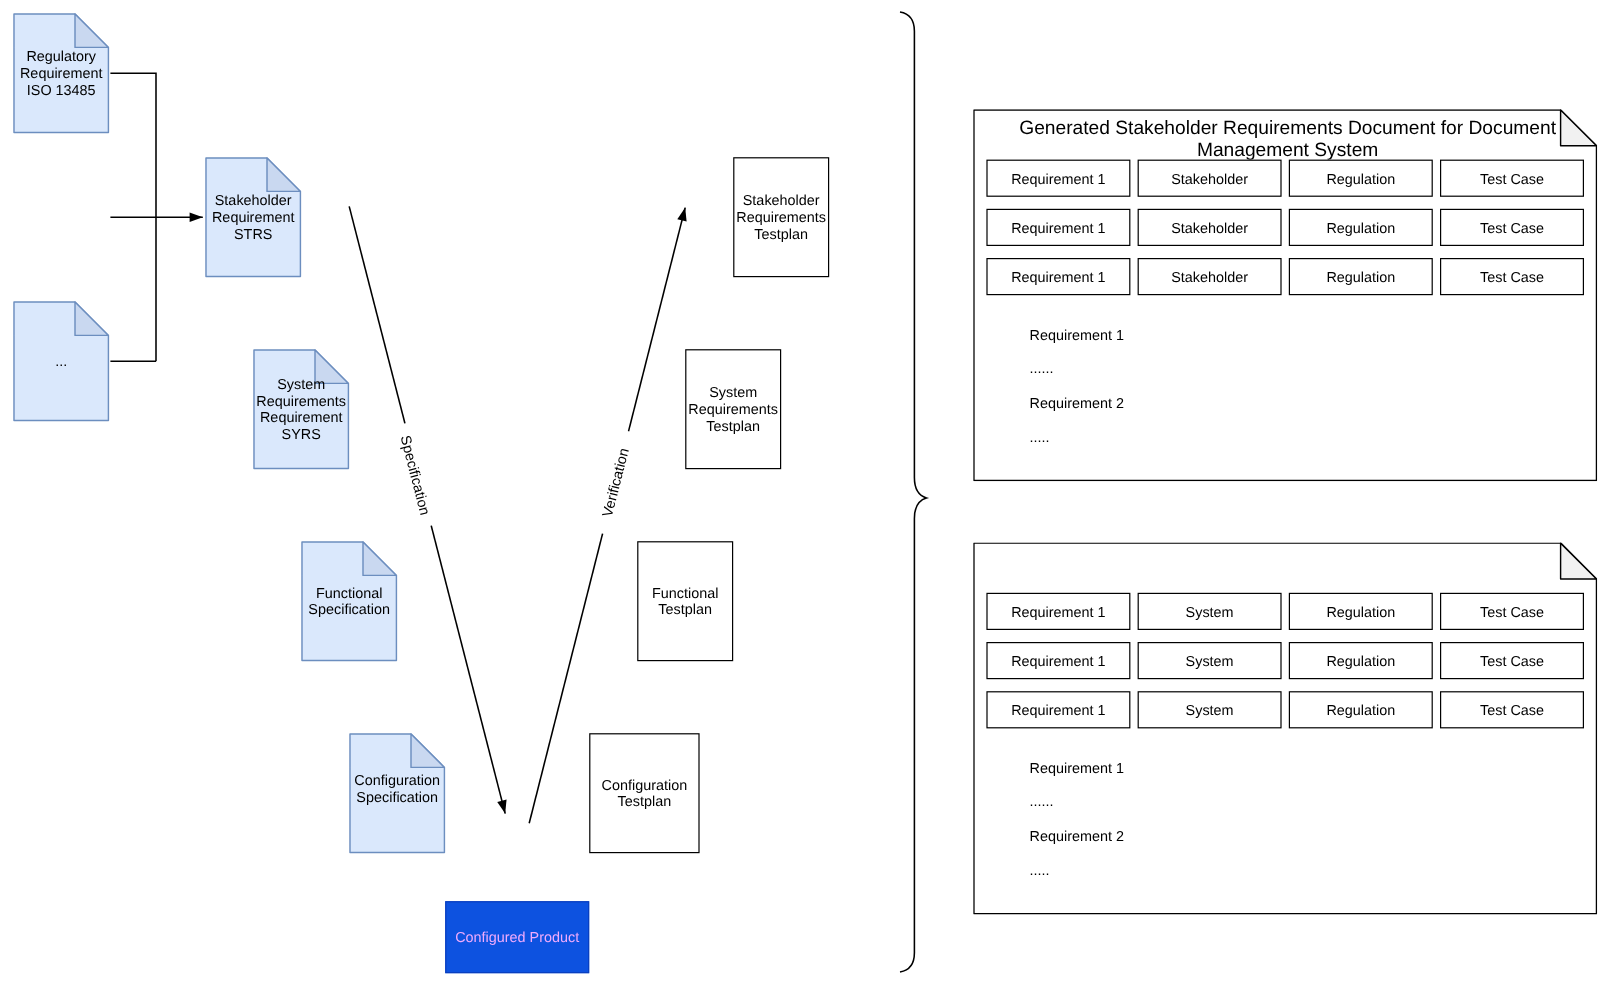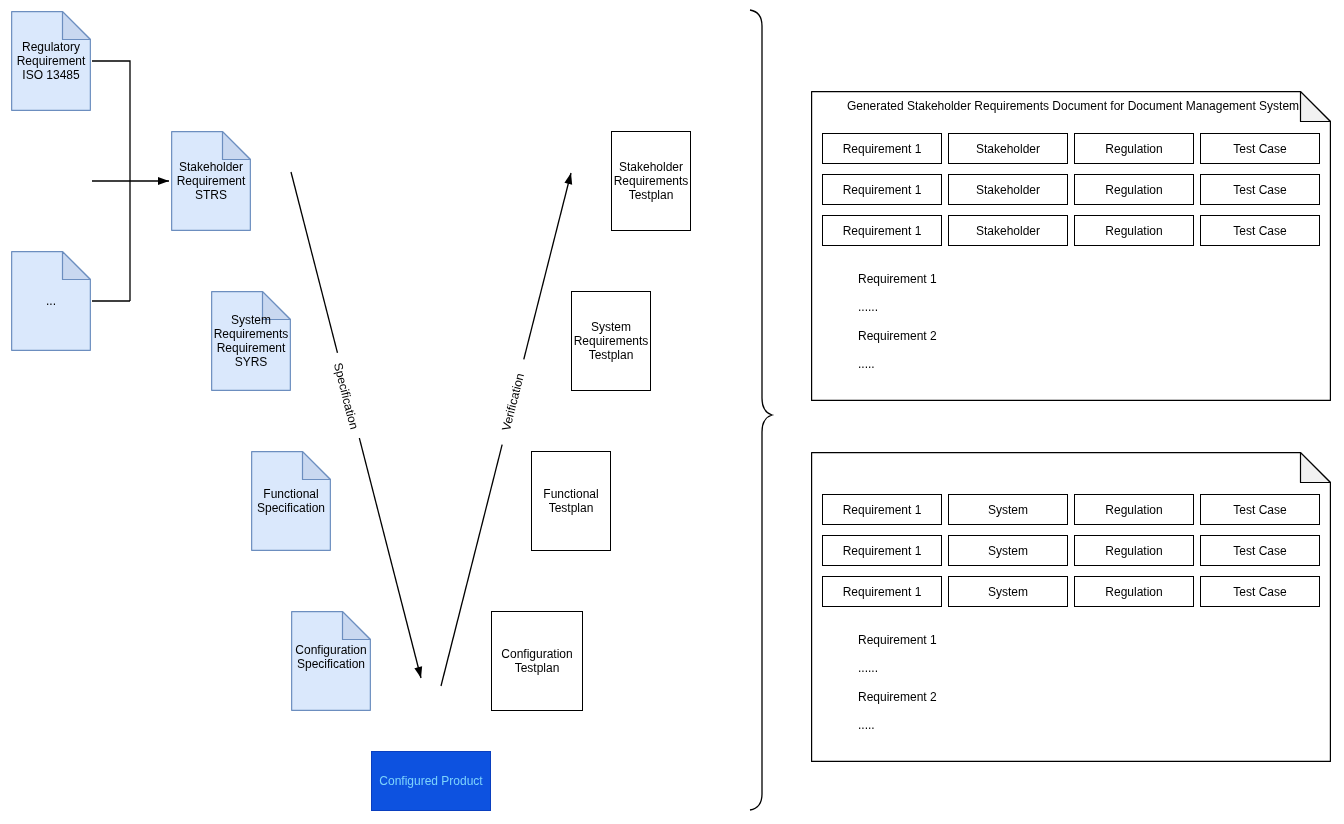--- a/index.html
+++ b/index.html
@@ -9,28 +9,28 @@
   .line{stroke:#000000;stroke-width:1.3;fill:none;}
   .doc{position:absolute;}
   .doc .shape{position:absolute;left:0;top:0;overflow:visible;}
   .doc-body{fill:#dae8fc;stroke:#6c8ebf;stroke-width:1.2;stroke-linejoin:round;}
   .doc-fold{fill:#c9d8f0;stroke:#6c8ebf;stroke-width:1.2;stroke-linejoin:round;}
   .lbl{position:absolute;left:50%;top:50%;transform:translate(-50%,-50%);width:88px;
        text-align:center;font-size:12px;line-height:14px;white-space:pre-line;}
   .box{position:absolute;background:#ffffff;border:1px solid #000000;box-sizing:border-box;}
   .product{position:absolute;background:#0d52e0;border:1px solid #0a3fbf;box-sizing:border-box;
            display:flex;align-items:center;justify-content:center;}
-  .product .lbl{position:static;transform:none;width:auto;color:#7dd3fc;}
+  .product .lbl{position:static;transform:none;width:auto;color:#f0abfc;}
   .edge-label{position:absolute;font-size:12px;background:#ffffff;padding:0 2px;width:84px;
               text-align:center;transform-origin:center center;}
   .panel{position:absolute;width:520px;height:310px;}
   .panel .shape{position:absolute;left:0;top:0;}
   .note-body{fill:#ffffff;stroke:#000000;stroke-width:1.2;stroke-linejoin:round;}
   .note-fold{fill:#f1f1f1;stroke:#000000;stroke-width:1.2;stroke-linejoin:round;}
-  .panel-title{position:absolute;top:8px;left:30px;right:26px;text-align:center;font-size:12px;}
+  .panel-title{position:absolute;top:8px;left:30px;right:26px;text-align:center;font-size:16px;}
   .cell{position:absolute;width:120px;height:31px;background:#ffffff;border:1px solid #000000;
         box-sizing:border-box;display:flex;align-items:center;justify-content:center;font-size:12px;}
   .body-line{position:absolute;left:47px;font-size:12px;line-height:14px;}
 </style>
 </head>
 <body>
 
 <div id="canvas">
 
   <svg id="connector-layer" viewBox="0 0 1344 824">

